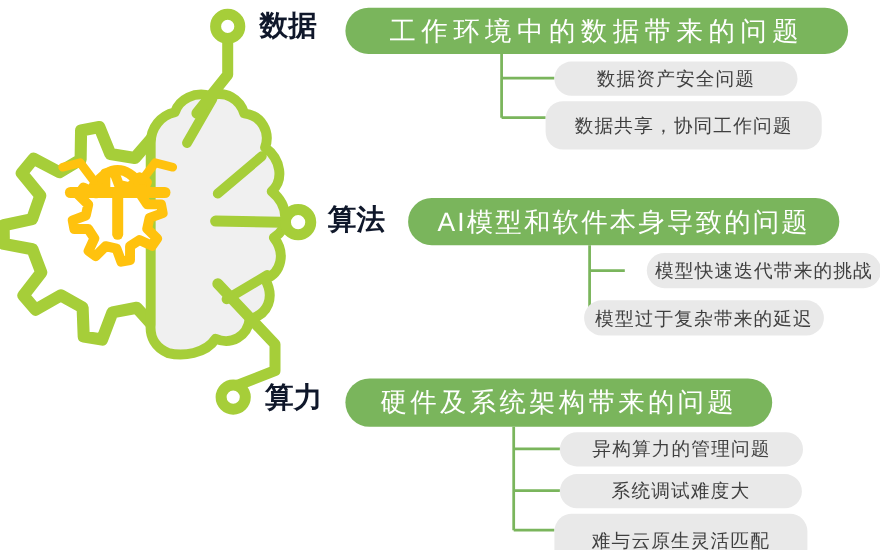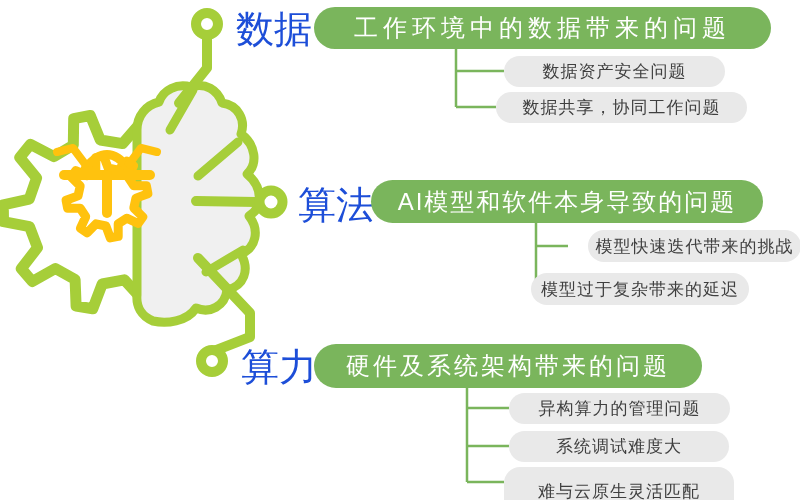--- a/index.html
+++ b/index.html
@@ -1,27 +1,27 @@
 <!DOCTYPE html>
 <html><head>
 <meta charset="utf-8">
 <style>
   html,body{margin:0;padding:0;}
   body{font-family:"Liberation Sans",sans-serif;background:#fff;}
   .stage{position:relative;width:800px;height:500px;background:#ffffff;overflow:hidden;}
   .layer-svg{position:absolute;left:0;top:0;z-index:1;}
   .txt{position:absolute;z-index:2;display:flex;align-items:center;justify-content:center;box-sizing:border-box;white-space:nowrap;}
-  .branch-label{font-weight:400;color:#1d4ed8;font-size:38px;line-height:1;z-index:2;position:absolute;white-space:nowrap;}
+  .branch-label{font-weight:700;color:#0f172a;font-size:26px;line-height:1;z-index:2;position:absolute;white-space:nowrap;}
   .topic{background:#7ab55c;color:#ffffff;border-radius:22px;font-size:24px;}
   .child{background:#e9e9e9;color:#3f3f3f;border-radius:16px;font-size:17px;letter-spacing:1px;}
   
   .lbl1{left:236px;top:10px;}
   .h1{left:314px;top:7px;width:457px;height:42px;letter-spacing:5px;}
   .s11{left:504px;top:56px;width:221px;height:31px;text-align:center;}
-  .s12{left:496px;top:92px;width:251px;height:31px;}
+  .s12{left:496px;top:92px;width:251px;height:44px;}
   
   .lbl2{left:298px;top:186px;}
   .h2{left:371px;top:180px;width:392px;height:43px;letter-spacing:2px;}
   .s21{left:568px;top:230px;width:213px;height:32px;margin-left:20px;}
   .s22{left:531px;top:273px;width:218px;height:32px;}
   
   .lbl3{left:241px;top:348px;}
   .h3{left:314px;top:344px;width:388px;height:44px;letter-spacing:3px;}
   .s31{left:509px;top:393px;width:221px;height:31px;}
   .s32{left:509px;top:431px;width:220px;height:31px;}

